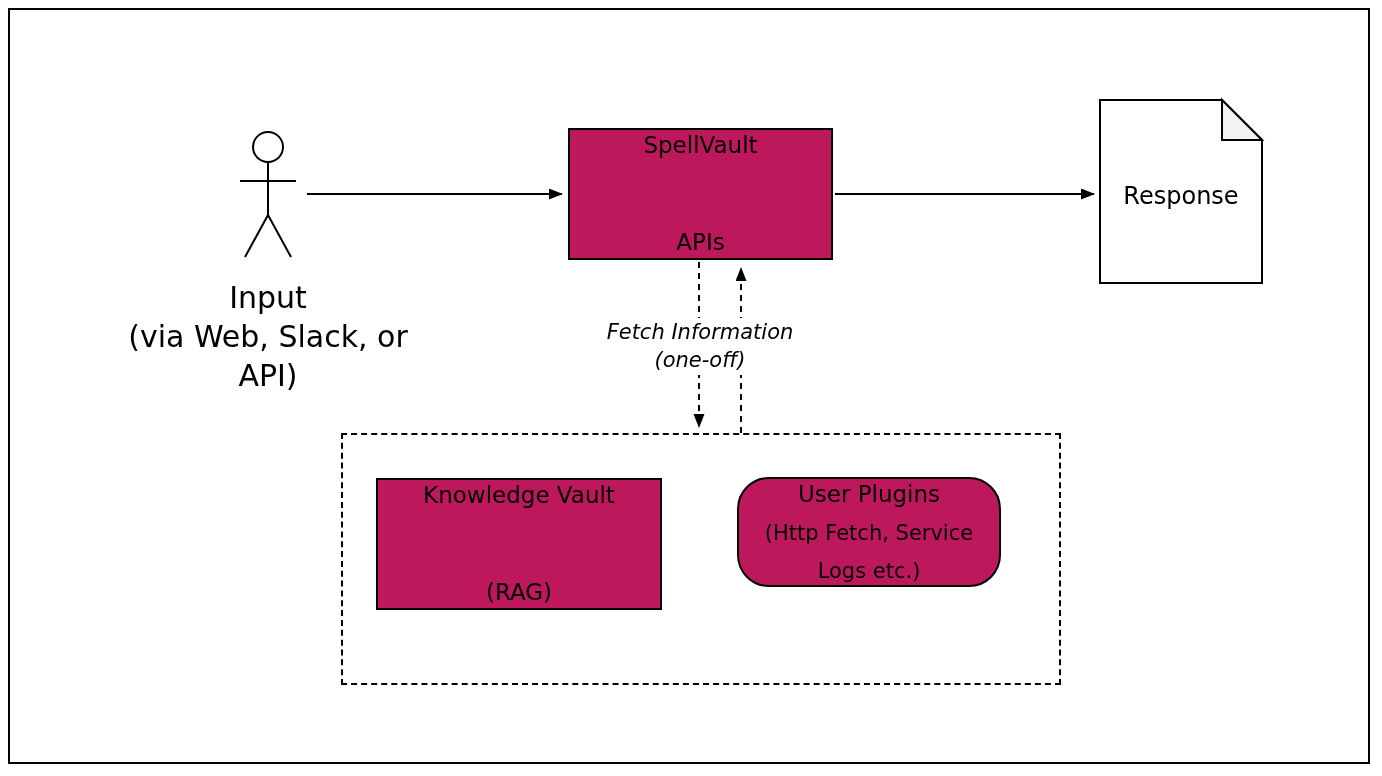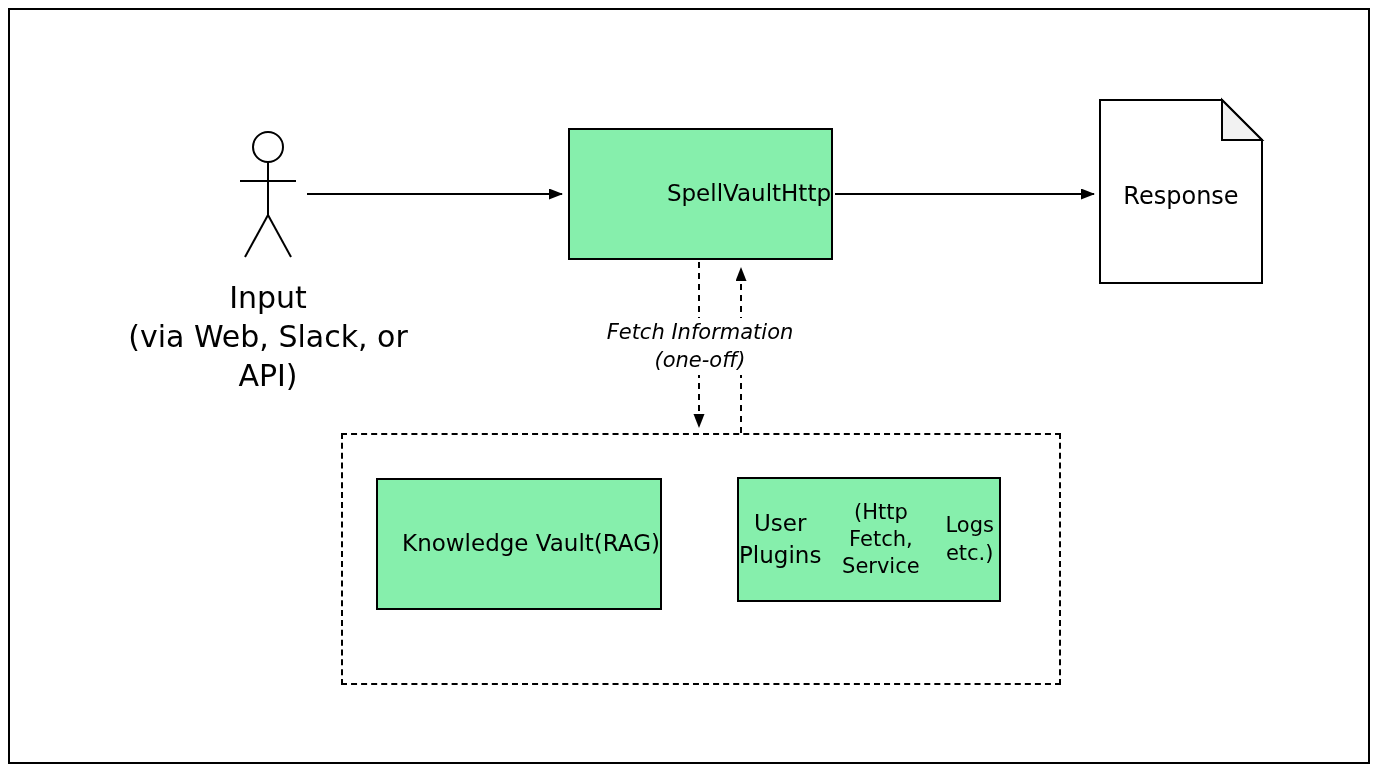--- a/index.html
+++ b/index.html
@@ -27,26 +27,26 @@
   .svg-layer {
     position: absolute;
     left: 0;
     top: 0;
     width: 1382px;
     height: 776px;
   }
   .box {
     position: absolute;
     border: 2px solid #000000;
-    background: #86efac;
+    background: #be185d;
     box-sizing: border-box;
     display: flex;
-    flex-direction: row;
+    flex-direction: column;
     align-items: center;
-    justify-content: flex-end;
+    justify-content: space-between;
     text-align: center;
     color: #000000;
   }
   .box-line-lg {
     font-size: 23px;
     line-height: 1.35;
   }
   .box-line-md {
     font-size: 21px;
     line-height: 1.3;
@@ -70,21 +70,22 @@
   .kv-box {
     left: 376px;
     top: 478px;
     width: 286px;
     height: 132px;
   }
   .up-box {
     left: 737px;
     top: 477px;
     width: 264px;
-    height: 125px;
+    height: 110px;
+    border-radius: 32px;
   }
   .free-label {
     position: absolute;
     text-align: center;
     color: #000000;
   }
   .actor-label {
     left: 98px;
     top: 278px;
     width: 340px;
@@ -140,21 +141,21 @@
     <g>
       <path d="M1100,100 L1222,100 L1262,140 L1262,283 L1100,283 Z" fill="#ffffff" stroke="#000000" stroke-width="2"></path>
       <path d="M1222,100 L1222,140 L1262,140 Z" fill="#f2f2f2" stroke="#000000" stroke-width="2"></path>
     </g>
   </svg>
 
   <div class="dashed-container"></div>
 
   <div class="box app-box">
     <div class="box-line-lg">SpellVault</div>
-    <div class="box-line-lg">Http</div>
+    <div class="box-line-lg">APIs</div>
   </div>
 
   <div class="box kv-box">
     <div class="box-line-lg">Knowledge Vault</div>
     <div class="box-line-lg">(RAG)</div>
   </div>
 
   <div class="box up-box">
     <div class="box-line-lg">User Plugins</div>
     <div class="box-line-md">(Http Fetch, Service</div>

